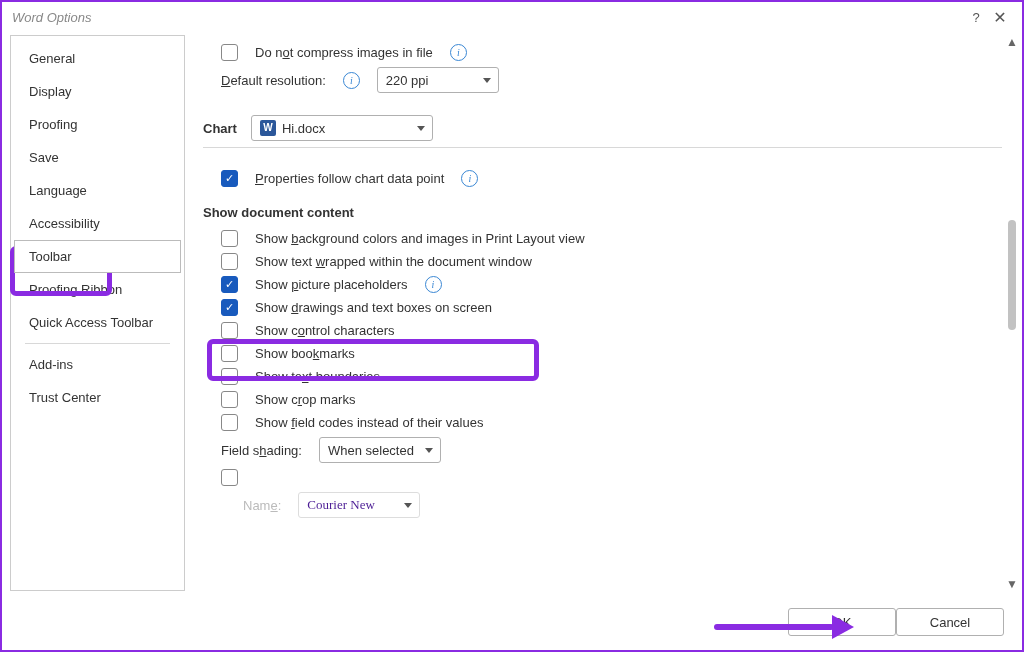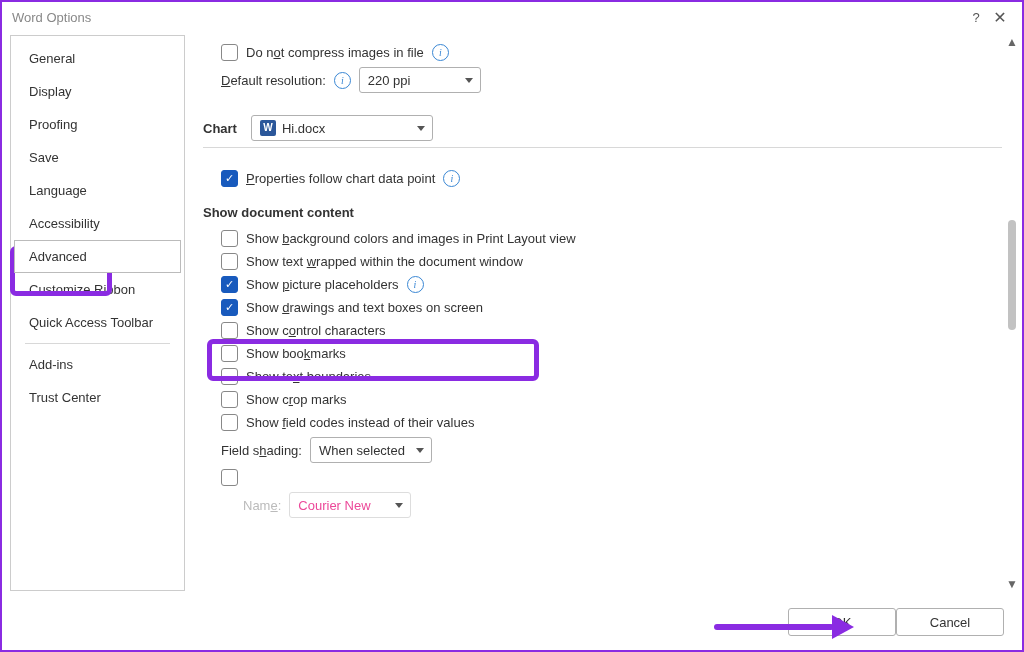--- a/index.html
+++ b/index.html
@@ -1,48 +1,48 @@
 <!DOCTYPE html>
 <html><head>
 <meta charset="utf-8">
 <style>
   html,body{margin:0;padding:0;font-family:"Segoe UI",Arial,sans-serif;font-size:13px;color:#333;background:#fff;}
   .window{width:1024px;height:652px;border:2px solid #8a2be2;box-sizing:border-box;position:relative;background:#fff;}
   .titlebar{height:30px;display:flex;align-items:center;padding:0 10px;color:#888;}
-  .titlebar .title{flex:1;}
+  .titlebar .title{flex:1;font-style:italic;}
   .titlebar .help{width:24px;text-align:center;cursor:default;color:#555;}
   .titlebar .close{width:24px;text-align:center;cursor:default;color:#555;font-size:16px;}
   .body{display:flex;height:562px;}
   .sidebar{width:175px;border:1px solid #ccc;margin:3px 0 3px 8px;padding:6px 4px;box-sizing:border-box;overflow:hidden;}
   .side-item{padding:9px 14px;cursor:default;white-space:nowrap;}
   .side-item.selected{background:#fff;border:1px solid #bbb;margin-left:-1px;margin-right:-1px;padding:8px 14px;position:relative;z-index:2;}
   .side-group-sep{border-top:1px solid #d8d8d8;margin:4px 10px;}
   .content{flex:1;position:relative;padding:6px 20px 0 18px;box-sizing:border-box;overflow:hidden;}
   .scroll-col{position:absolute;right:2px;top:2px;bottom:2px;width:16px;display:flex;flex-direction:column;align-items:center;}
   .scroll-arrow{font-size:12px;color:#666;height:16px;line-height:16px;cursor:default;}
   .scroll-track{flex:1;width:8px;position:relative;}
   .scroll-thumb{position:absolute;left:0;width:8px;background:#c2c2c2;border-radius:4px;}
-  .row{display:flex;align-items:center;gap:8px;margin:6px 0 6px 18px;}
+  .row{display:flex;align-items:center;gap:17px;margin:6px 0 6px 18px;}
   .row.indent2{margin-left:40px;}
   .chk{width:15px;height:15px;border:1px solid #888;border-radius:3px;display:inline-flex;align-items:center;justify-content:center;background:#fff;flex-shrink:0;}
   .chk.checked{background:#185abd;border-color:#185abd;}
   .chk.checked::after{content:"✓";color:#fff;font-size:11px;line-height:1;}
   .info{display:inline-flex;width:15px;height:15px;border:1px solid #3a87d4;color:#3a87d4;border-radius:50%;align-items:center;justify-content:center;font-size:10px;font-style:italic;font-family:Georgia,serif;}
   .lbl{cursor:default;}
   .lbl u{text-decoration:underline;}
   .sel{border:1px solid #b0b0b0;border-radius:3px;height:24px;padding:0 22px 0 8px;display:inline-flex;align-items:center;position:relative;min-width:90px;background:#fff;}
   .sel::after{content:"";position:absolute;right:7px;top:50%;margin-top:-2px;border-left:4px solid transparent;border-right:4px solid transparent;border-top:5px solid #555;}
   .section-head{font-weight:600;margin:18px 0 10px 0;}
   .section-line{display:flex;align-items:center;gap:14px;margin:22px 0;border-bottom:1px solid #d8d8d8;padding-bottom:6px;}
   .footer{position:absolute;right:18px;bottom:14px;display:flex;}
   .btn{border:1px solid #b0b0b0;border-radius:3px;height:26px;min-width:74px;padding:0 16px;display:inline-flex;align-items:center;justify-content:center;background:#fff;cursor:default;}
   .word-icon{width:16px;height:16px;display:inline-block;background:#2b579a;position:relative;border-radius:2px;}
   .word-icon::after{content:"W";position:absolute;left:0;top:0;width:100%;text-align:center;color:#fff;font-size:10px;font-weight:bold;line-height:16px;}
   .disabled{color:#bbb;align-items:center;}
-  .disabled .sel{color:#ec4899;border-color:#ddd;}
+  .disabled .sel{color:#4c1d95;border-color:#ddd;font-family:Liberation Serif, serif;}
   
   .callout{position:absolute;border:5px solid #8a2be2;border-radius:6px;pointer-events:none;}
   .arrow-wrap{position:absolute;pointer-events:none;}
   .arrow-line{position:absolute;height:6px;background:#8a2be2;border-radius:3px;}
   .arrow-head{position:absolute;width:0;height:0;border-top:12px solid transparent;border-bottom:12px solid transparent;border-left:22px solid #8a2be2;}
 </style>
 </head>
 <body>
 
 <div class="window">
@@ -55,22 +55,22 @@
 
   <div class="body">
 
     <div class="sidebar">
       <div class="side-item"><span>General</span></div>
       <div class="side-item"><span>Display</span></div>
       <div class="side-item"><span>Proofing</span></div>
       <div class="side-item"><span>Save</span></div>
       <div class="side-item"><span>Language</span></div>
       <div class="side-item"><span>Accessibility</span></div>
-      <div class="side-item selected"><span>Advanced</span></div>
-      <div class="side-item"><span>Customize Ribbon</span></div>
+      <div class="side-item selected"><span>Toolbar</span></div>
+      <div class="side-item"><span>Proofing Ribbon</span></div>
       <div class="side-item"><span>Quick Access Toolbar</span></div>
       <div class="side-group-sep"></div>
       <div class="side-item"><span>Add-ins</span></div>
       <div class="side-item"><span>Trust Center</span></div>
     </div>
 
     <div class="content">
 
       <div class="row">
         <span class="chk"></span>

